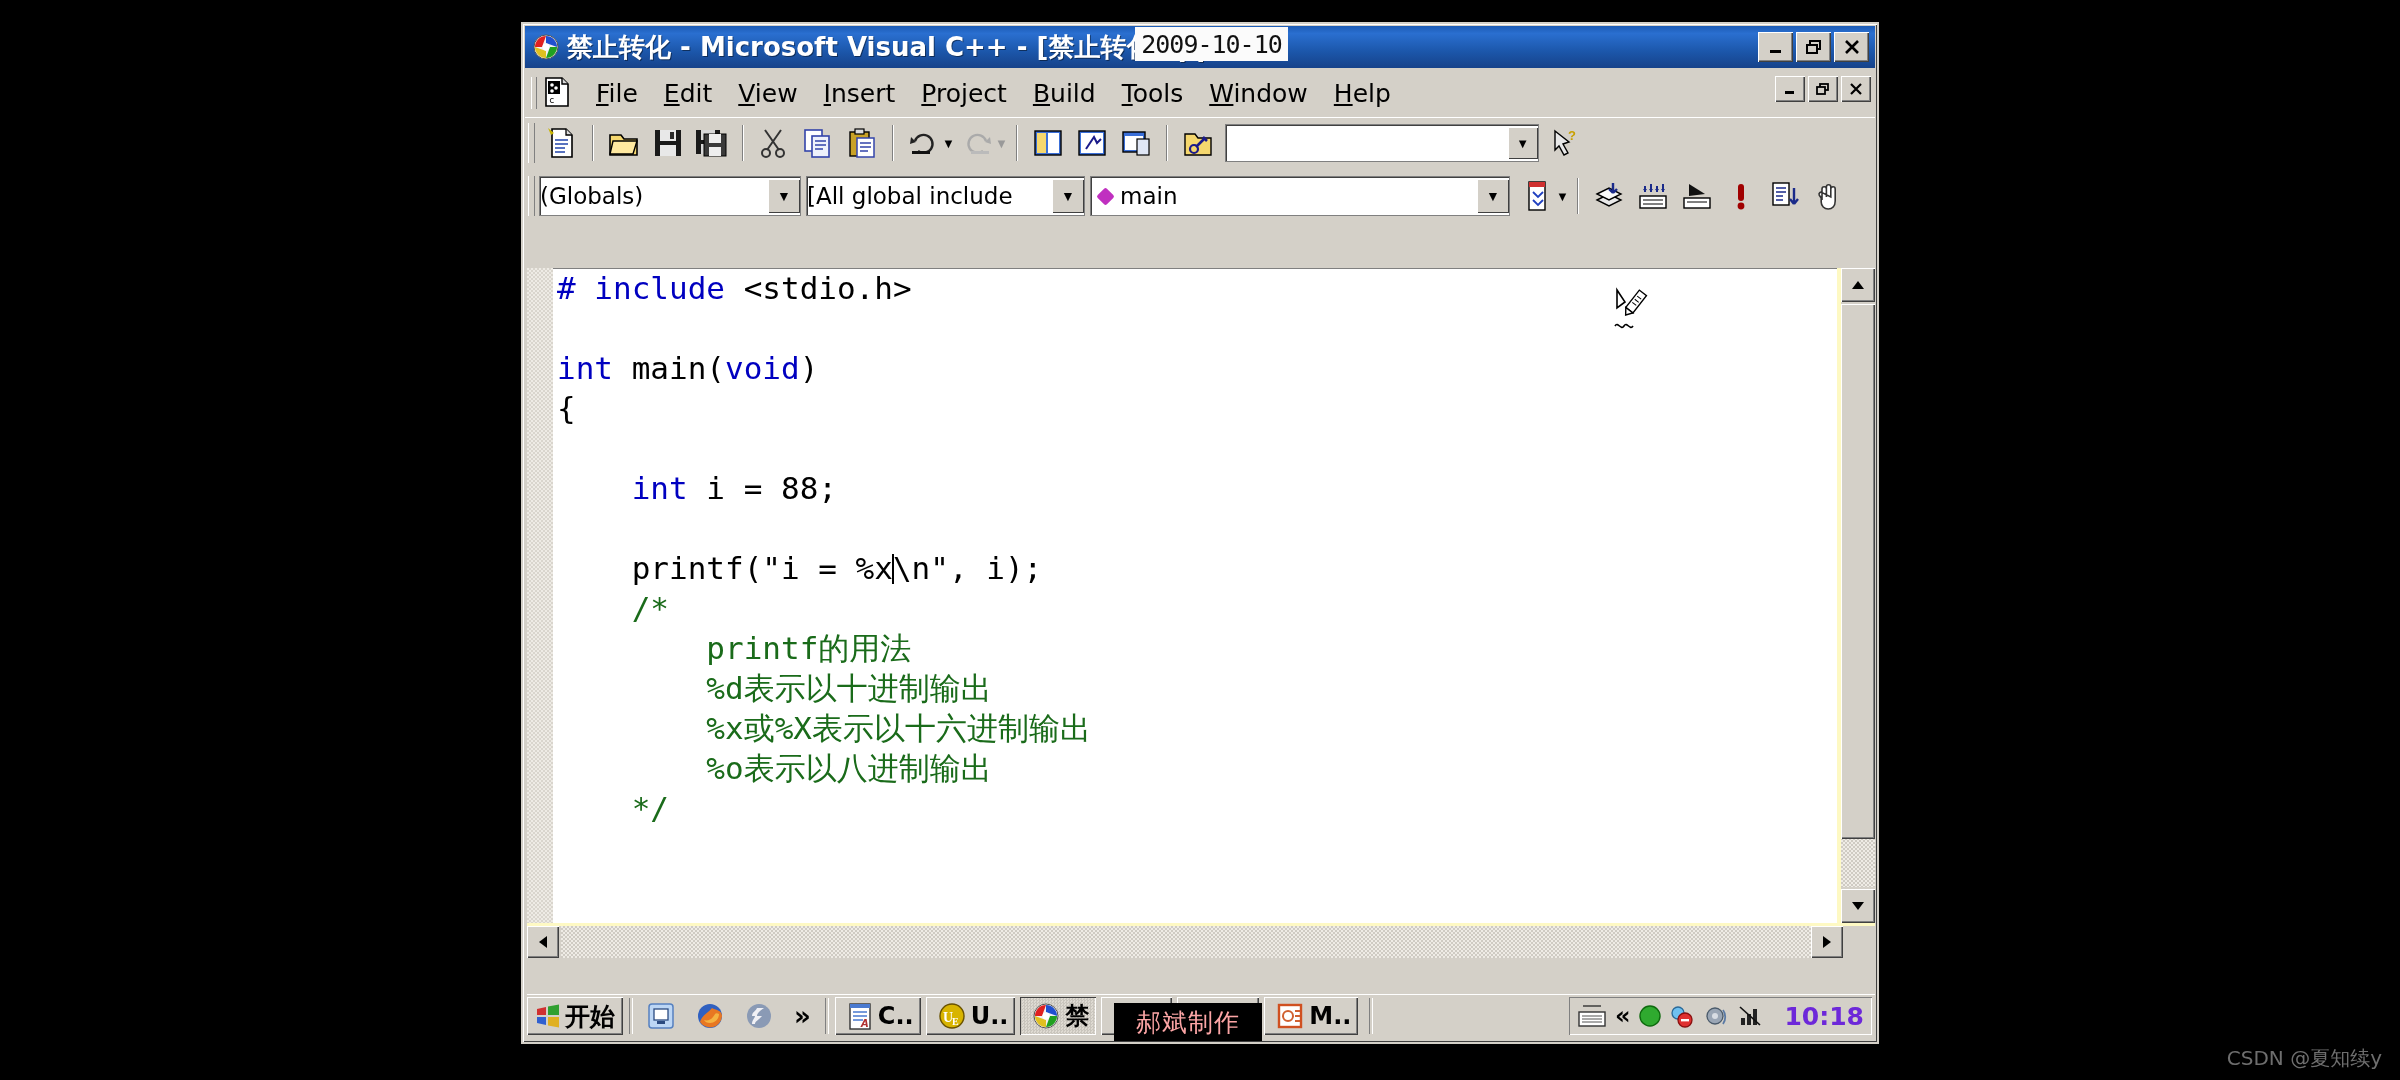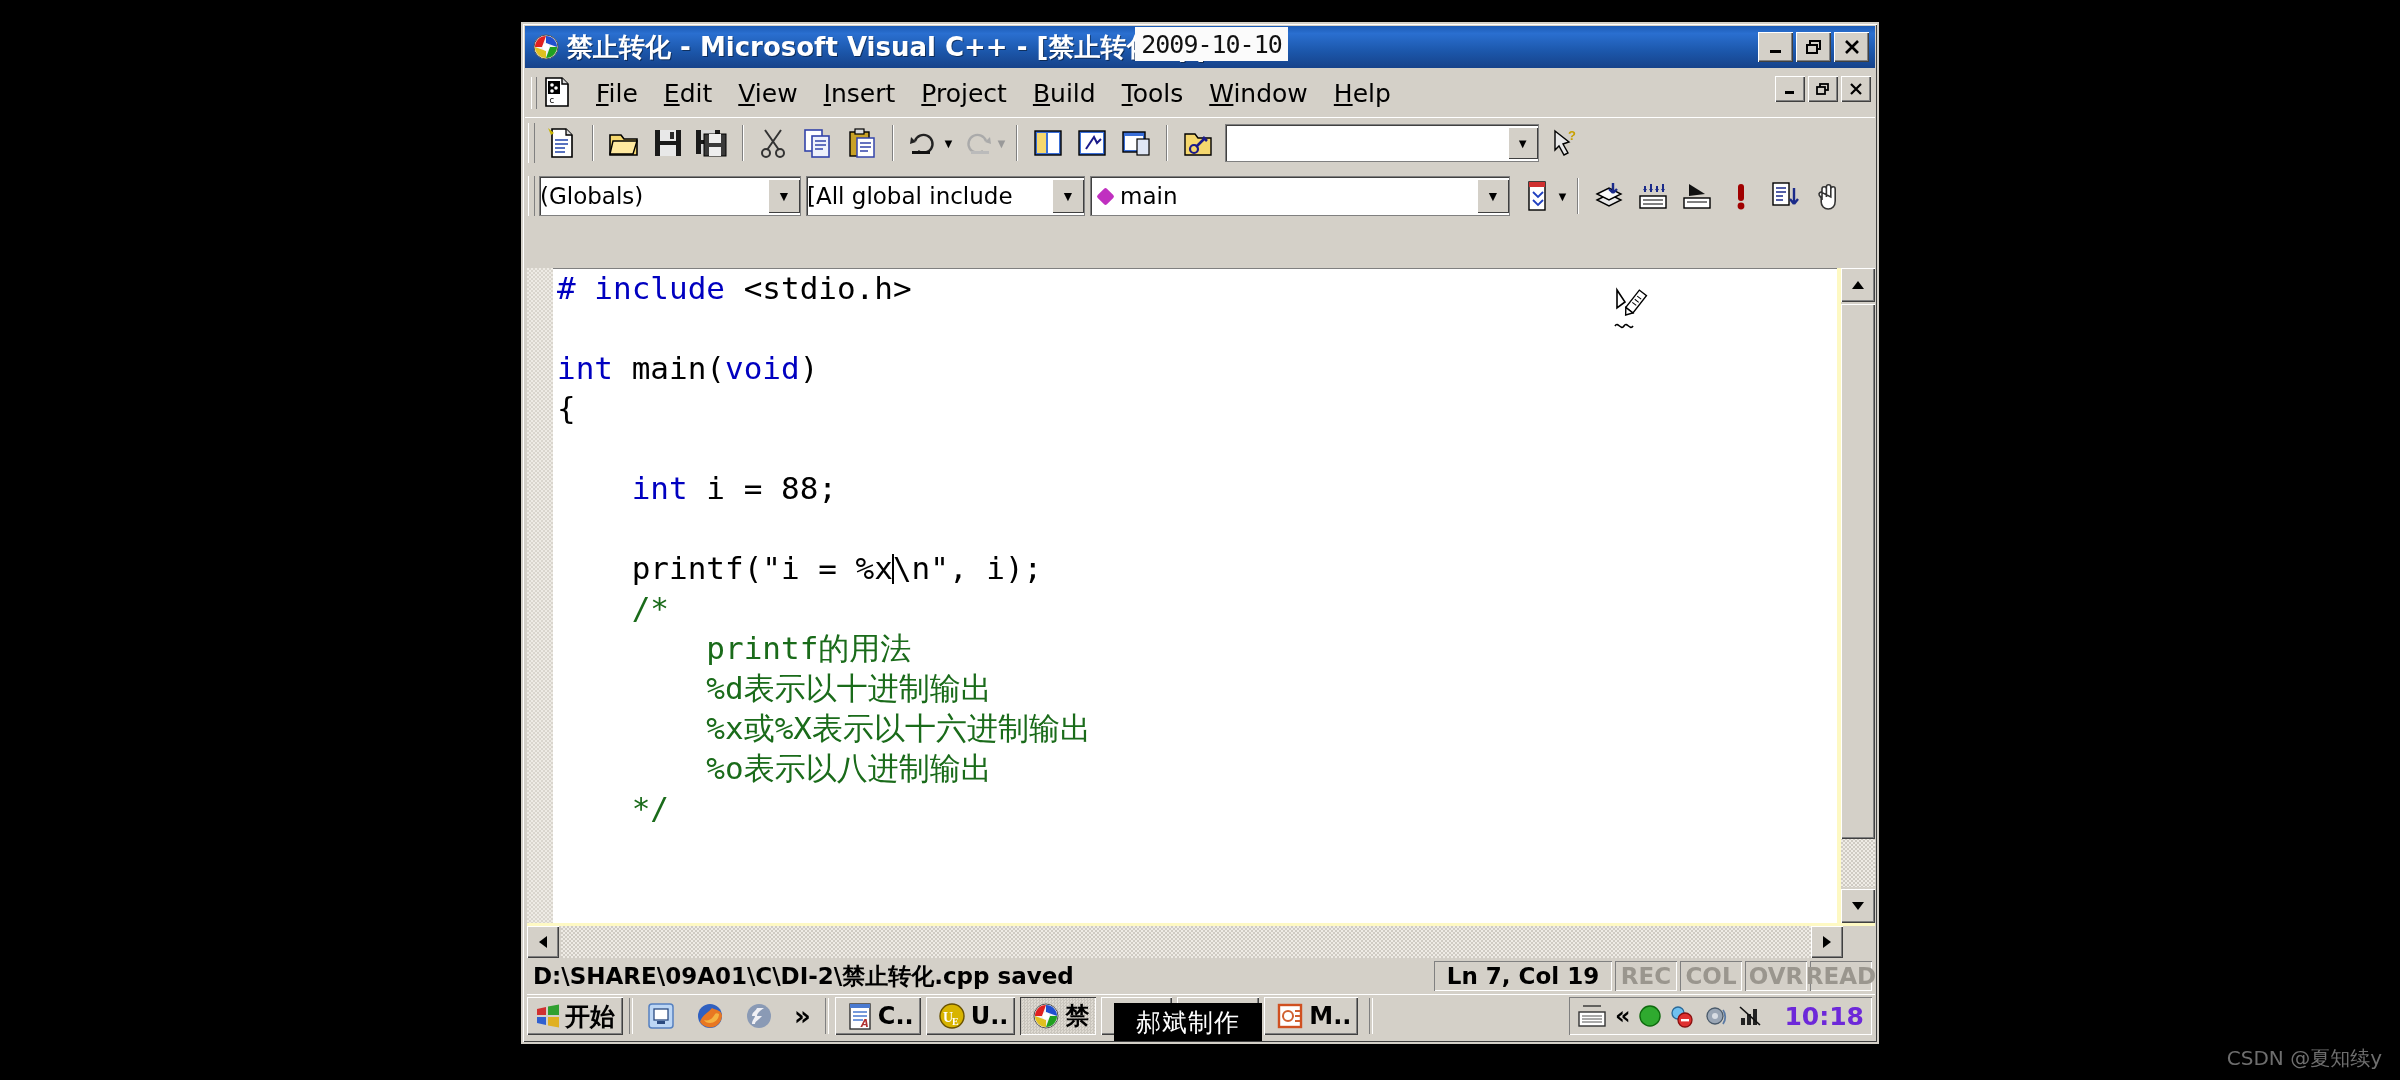--- a/index.html
+++ b/index.html
@@ -126,21 +126,21 @@
                 background:repeating-conic-gradient(#c9c5bd 0% 25%, #dedad2 0% 50%) 0 0/3px 3px;}
   .tbapp span{font-size:24px;margin-left:5px;font-weight:bold;white-space:nowrap;
               font-family:"DejaVu Sans","Liberation Sans",sans-serif;}
   .tray{margin-left:auto;height:38px;display:flex;align-items:center;padding:0 8px;
         box-shadow:inset 1px 1px 0 #808080, inset -1px -1px 0 #fff;gap:8px;margin-right:3px;}
   .trayclock{font-size:25px;font-weight:bold;color:#6d28d9;margin-left:12px;
              font-family:"DejaVu Sans","Liberation Sans",sans-serif;}
 
   
   #greenmark{position:absolute;left:1114px;top:1003px;width:148px;height:38px;background:#000;
-             color:#ffffff;font-size:25px;display:flex;align-items:center;justify-content:center;
+             color:#fca5a5;font-size:25px;display:flex;align-items:center;justify-content:center;
              font-family:"DejaVu Sans","Liberation Sans",sans-serif;z-index:60;letter-spacing:1px;}
 
   
   #csdn{position:absolute;right:18px;bottom:8px;color:#6e6e6e;font-size:20px;
         font-family:"DejaVu Sans","Liberation Sans",sans-serif;z-index:70;}
 
   
   #pencil{position:absolute;left:1090px;top:262px;width:42px;height:52px;z-index:35;}
 
   .ico svg{display:block;}
@@ -461,28 +461,20 @@
         <path d="M4 4 L4 22 L12 16 Z" fill="#fff" stroke="#000" stroke-width="1.6"></path>
         <g transform="rotate(38 20 22)">
           <rect x="14" y="4" width="9" height="22" fill="#fff" stroke="#000" stroke-width="1.4"></rect>
           <path d="M14 26h9l-4.5 6z" fill="#fff" stroke="#000" stroke-width="1.4"></path>
           <path d="M16 10h5M16 14h5M16 18h5" stroke="#000" stroke-width="1"></path>
         </g>
         <path d="M2 40c3-5 6 5 9 0s6 5 9 0" stroke="#000" stroke-width="1.6" fill="none"></path>
       </svg>
     </div>
 
-    <div class="statusbar">
-      <div class="sb-msg">D:\SHARE\09A01\C\DI-2\禁止转化.cpp saved</div>
-      <div class="sb-cell sb-pos">Ln 7, Col 19</div>
-      <div class="sb-cell sb-ind">REC</div>
-      <div class="sb-cell sb-ind">COL</div>
-      <div class="sb-cell sb-ind">OVR</div>
-      <div class="sb-cell sb-ind">READ</div>
-    </div>
 
     <div class="taskbar">
       <div class="startbtn">
         <span class="ico">
           <svg width="26" height="24" viewBox="0 0 26 24">
             <path d="M2 5l9-2v8H2z" fill="#d03030"></path>
               <path d="M13 2.6l11-2.2V11H13z" fill="#30a030"></path>
             <path d="M2 13h9v8l-9-2z" fill="#3060d0"></path>
               <path d="M13 13h11v10.6l-11-2.2z" fill="#e0b020"></path>
           </svg>

